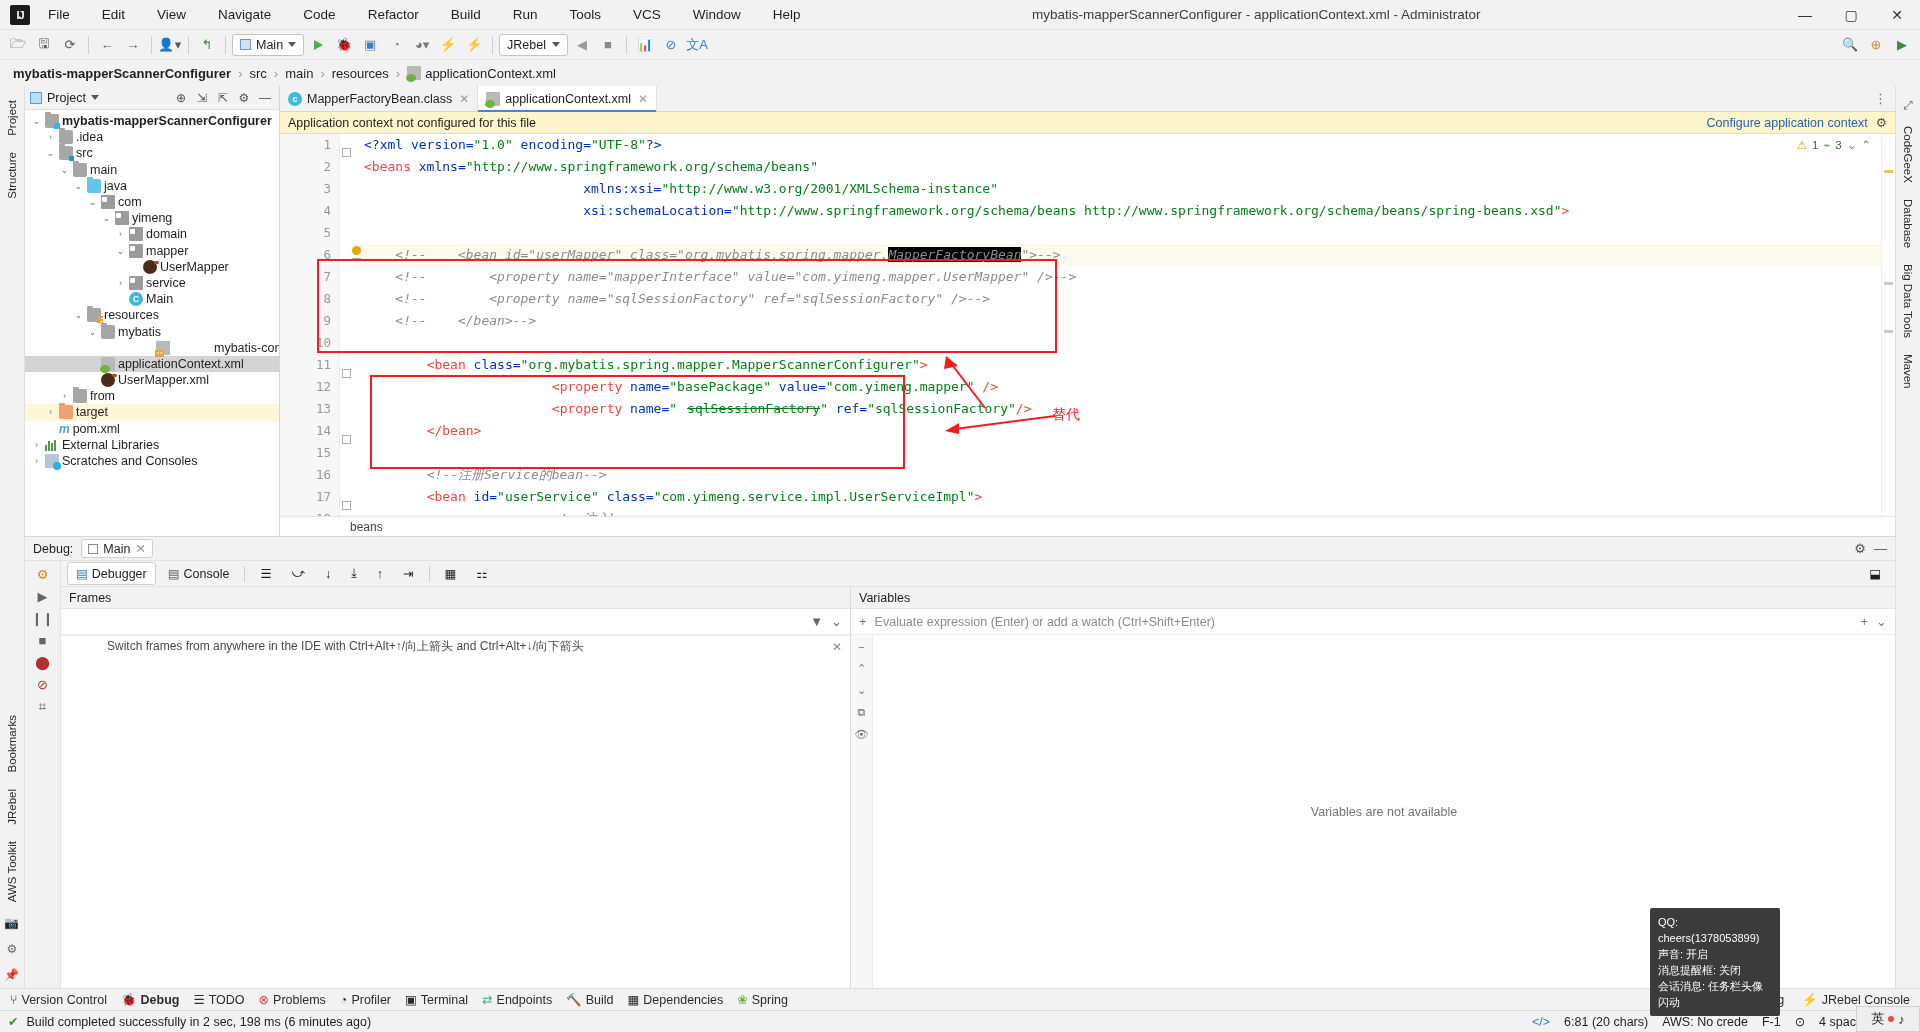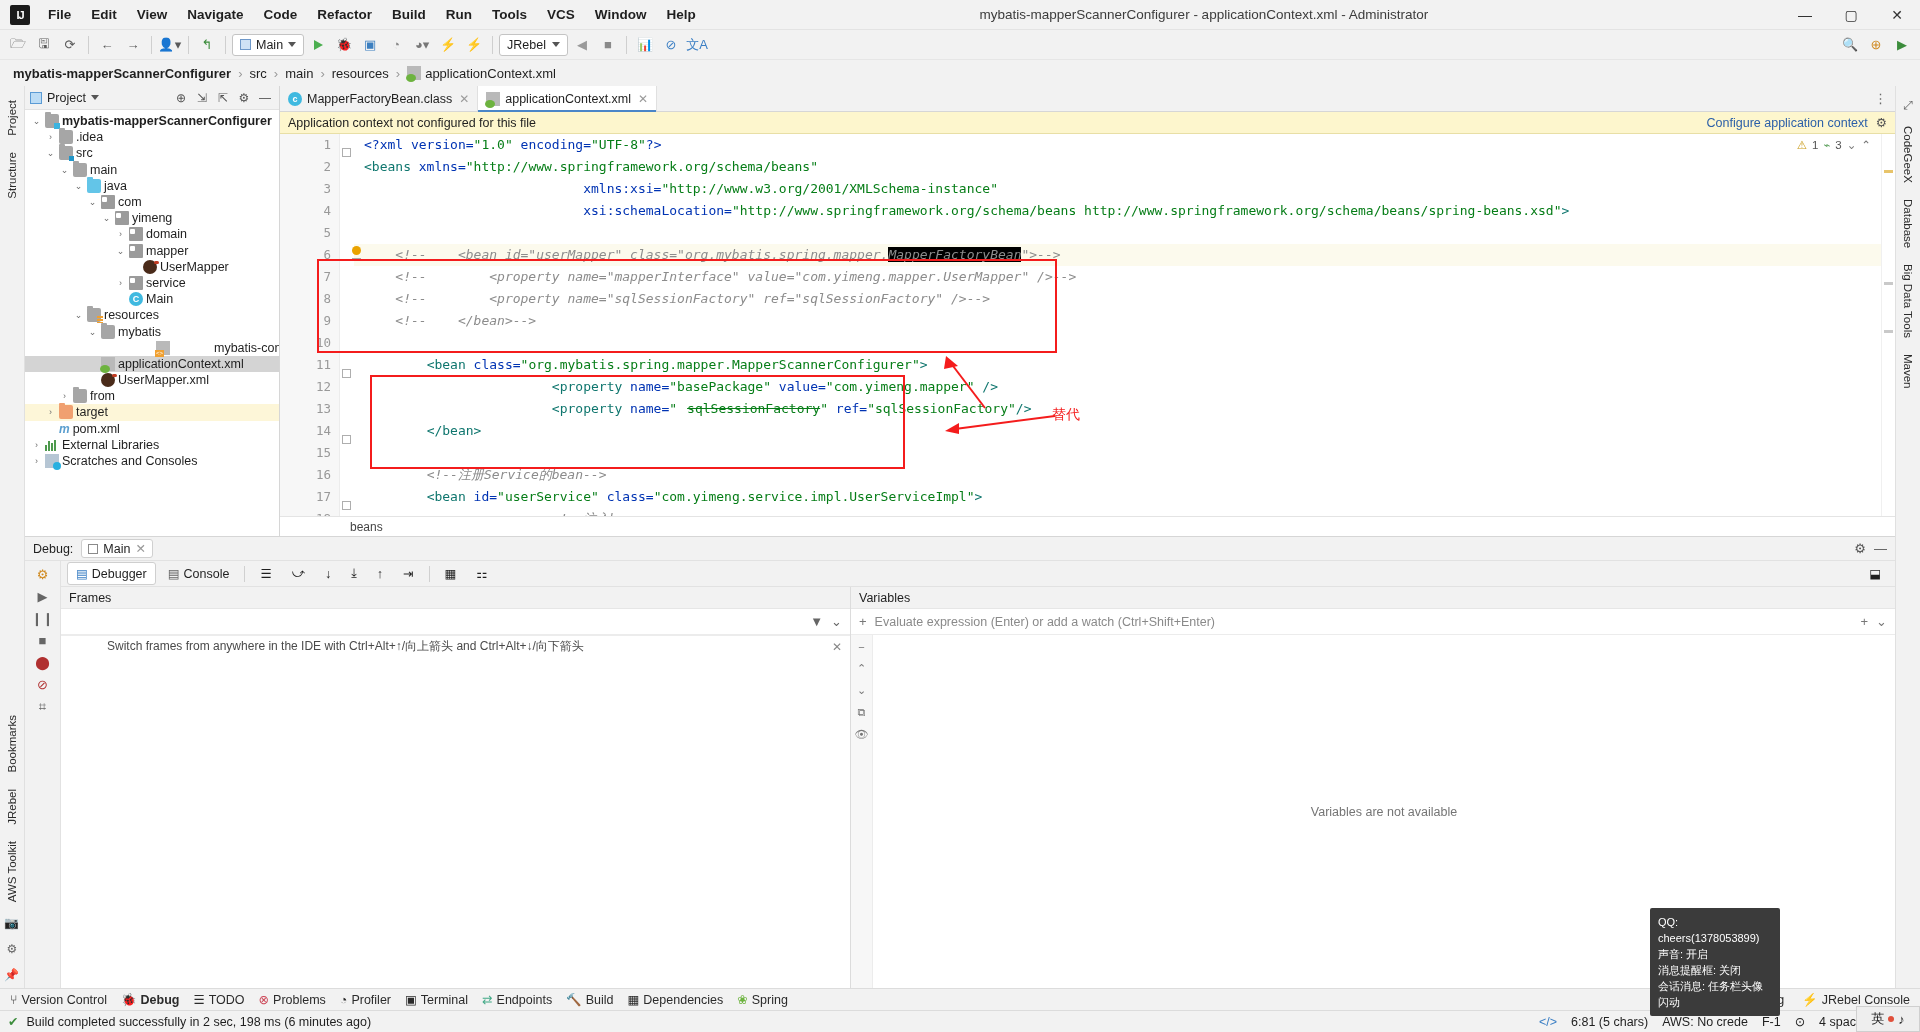--- a/index.html
+++ b/index.html
@@ -9,21 +9,21 @@
     font-size: 13px;
     color:#1f1f1f;
     background:#f2f2f2;
   }
   .app { position:relative; width:1920px; height:1032px; display:flex; flex-direction:column; background:#f2f2f2; }
 
   
   .titlebar { height:30px; background:#f2f2f2; display:flex; align-items:center; border-bottom:1px solid #e3e3e3; flex:0 0 30px; }
   .ij-logo { width:20px; height:20px; margin:0 8px 0 10px; background:#1b1b1b; color:#fff; font-weight:bold; font-size:11px;
              display:flex; align-items:center; justify-content:center; border-radius:2px; letter-spacing:-1px;}
-  .menu { display:flex; align-items:center; gap:0px;font-weight:bold; }
+  .menu { display:flex; align-items:center; gap:12px; }
   .menu-item { padding:4px 10px; font-size:13.5px; color:#1f1f1f; cursor:default; }
   .win-title { flex:1; text-align:center; font-size:13.5px; color:#3c3c3c; margin-left:-80px; }
   .win-buttons { display:flex; align-items:center; }
   .win-btn { width:46px; height:30px; display:flex; align-items:center; justify-content:center; font-size:14px; color:#333; }
 
   
   .toolbar { height:30px; background:#f2f2f2; display:flex; align-items:center; padding:0 6px; gap:2px; flex:0 0 30px; border-bottom:1px solid #e6e6e6;}
   .tb-ic { width:24px; height:22px; display:flex; align-items:center; justify-content:center; font-size:13px; color:#5a5a5a; border-radius:3px;}
   .tb-sep { width:1px; height:18px; background:#cfcfcf; margin:0 4px; }
   .runcfg { display:flex; align-items:center; gap:5px; height:22px; padding:0 7px; border:1px solid #c4c4c4; background:#fff; border-radius:3px; font-size:12.5px; }
@@ -102,21 +102,21 @@
   .banner-right { margin-left:auto; display:flex; align-items:center; gap:8px; color:#2b5fa8;}
   .banner-right .gear { color:#555; }
 
   .codewrap { flex:1; display:flex; position:relative; min-height:0; overflow:hidden; background:#fff;}
   .gutter { width:60px; background:#f7f7f7; border-right:1px solid #ececec; flex:0 0 60px; position:relative; }
   .gutter .ln { height:22px; line-height:22px; text-align:right; padding-right:8px; color:#999; font-family:"DejaVu Sans Mono", monospace; font-size:12.5px;}
   .foldcol { width:14px; flex:0 0 14px; background:#fff; position:relative; }
   .code { flex:1; position:relative; font-family:"DejaVu Sans Mono", monospace; font-size:13px; white-space:pre; overflow:hidden; background:#fff;}
   .cl { height:22px; line-height:22px; padding-left:10px; }
   .cl.hl { background:#fcfaed; }
-  .tok-tag { color:#0f766e; }
+  .tok-tag { color:#ef4444; }
   .tok-attr { color:#0033b3; }
   .tok-val { color:#067d17; }
   .tok-pi  { color:#0033b3; }
   .tok-cmt { color:#8c8c8c; font-style:italic; }
   .strike { text-decoration:line-through;margin-left:10px; }
   .sel { background:#000000; }
 
   .redbox { position:absolute; border:2px solid #f41c1c; pointer-events:none; }
   .redarrow { position:absolute; pointer-events:none; }
   .cnlabel { position:absolute; color:#f41c1c; font-size:14px; font-family:"DejaVu Sans", sans-serif;}
@@ -648,21 +648,21 @@
           <span>JRebel Console</span>
         </span>
     </span>
   </div>
 
   <div class="statusbar">
     <span style="color:#3b8c3b;">✔</span>
     <span>Build completed successfully in 2 sec, 198 ms (6 minutes ago)</span>
     <span class="sb-right">
       <span style="color:#3b7fc4;">&lt;/&gt;</span>
-      <span>6:81 (5 chars)</span>
+      <span>6:81 (20 chars)</span>
       <span>AWS: No crede</span>
       <span>F-1</span>
       <span>⊙</span>
       <span>4 spaces</span>
       <span class="sb-pill">523</span>
     </span>
   </div>
 
   <div class="qqtip">
     <div>QQ: cheers(1378053899)</div>

